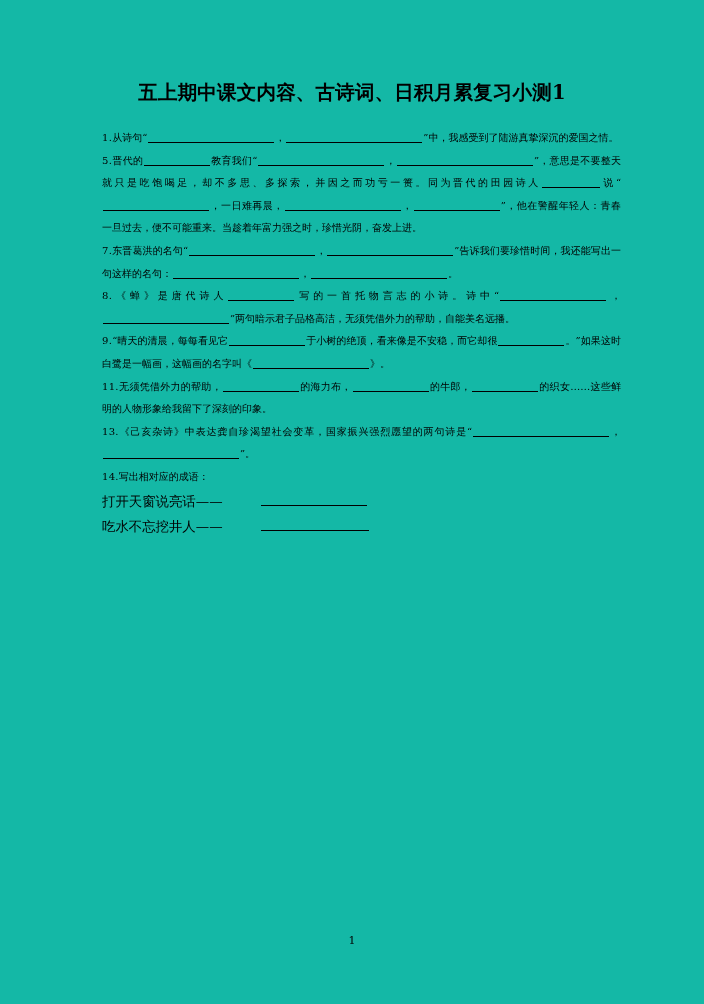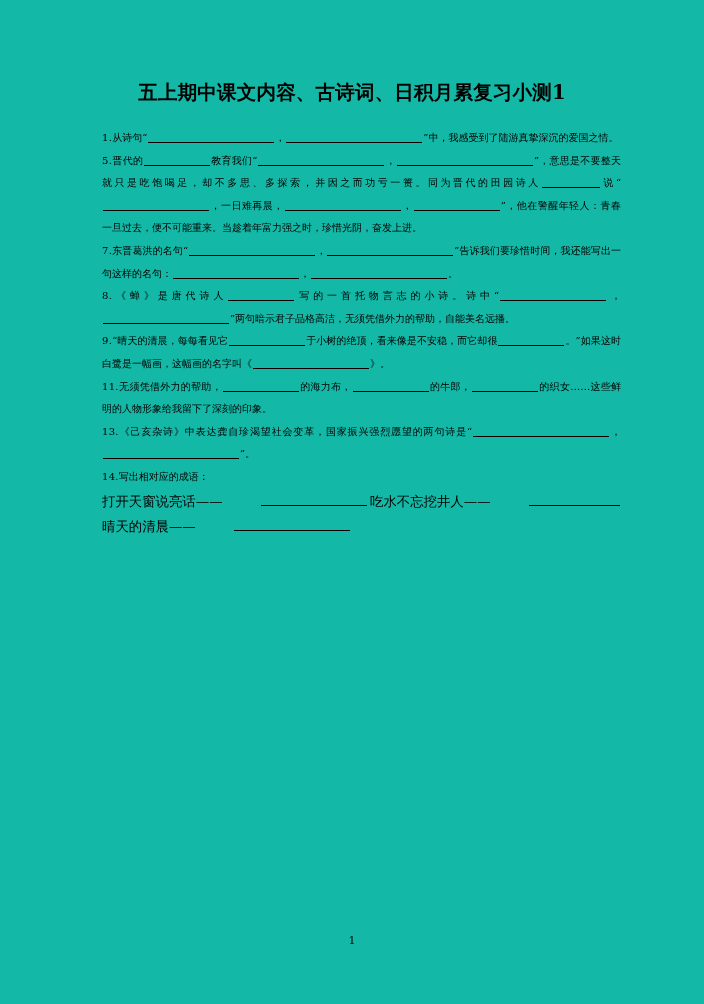--- a/index.html
+++ b/index.html
@@ -131,28 +131,24 @@
     <p class="q"><span class="num">13.</span><span>《己亥杂诗》中表达龚自珍渴望社会变革，国家振兴强烈愿望的两句诗是“</span><span class="bl b14"></span><span>，</span><span class="bl b14"></span><span>”。</span></p>
 
     <p class="q"><span class="num">14.</span><span>写出相对应的成语：</span></p>
 
     <div class="idioms">
       <div class="idiom-row">
         <div class="idiom-cell left">
             <span>打开天窗说亮话——</span>
             <span class="bl b11"></span>
           </div>
-        <div class="idiom-cell right">
-            <span>吃水不忘挖井人——</span>
-            <span class="bl b11"></span>
-          </div>
       </div>
       <div class="idiom-row">
         <div class="idiom-cell left">
-            <span>晴天的清晨——</span>
+            <span>吃水不忘挖井人——</span>
             <span class="bl b12"></span>
           </div>
       </div>
     </div>
 
   </div>
 
   <div class="page-number">1</div>
 
 </div>

